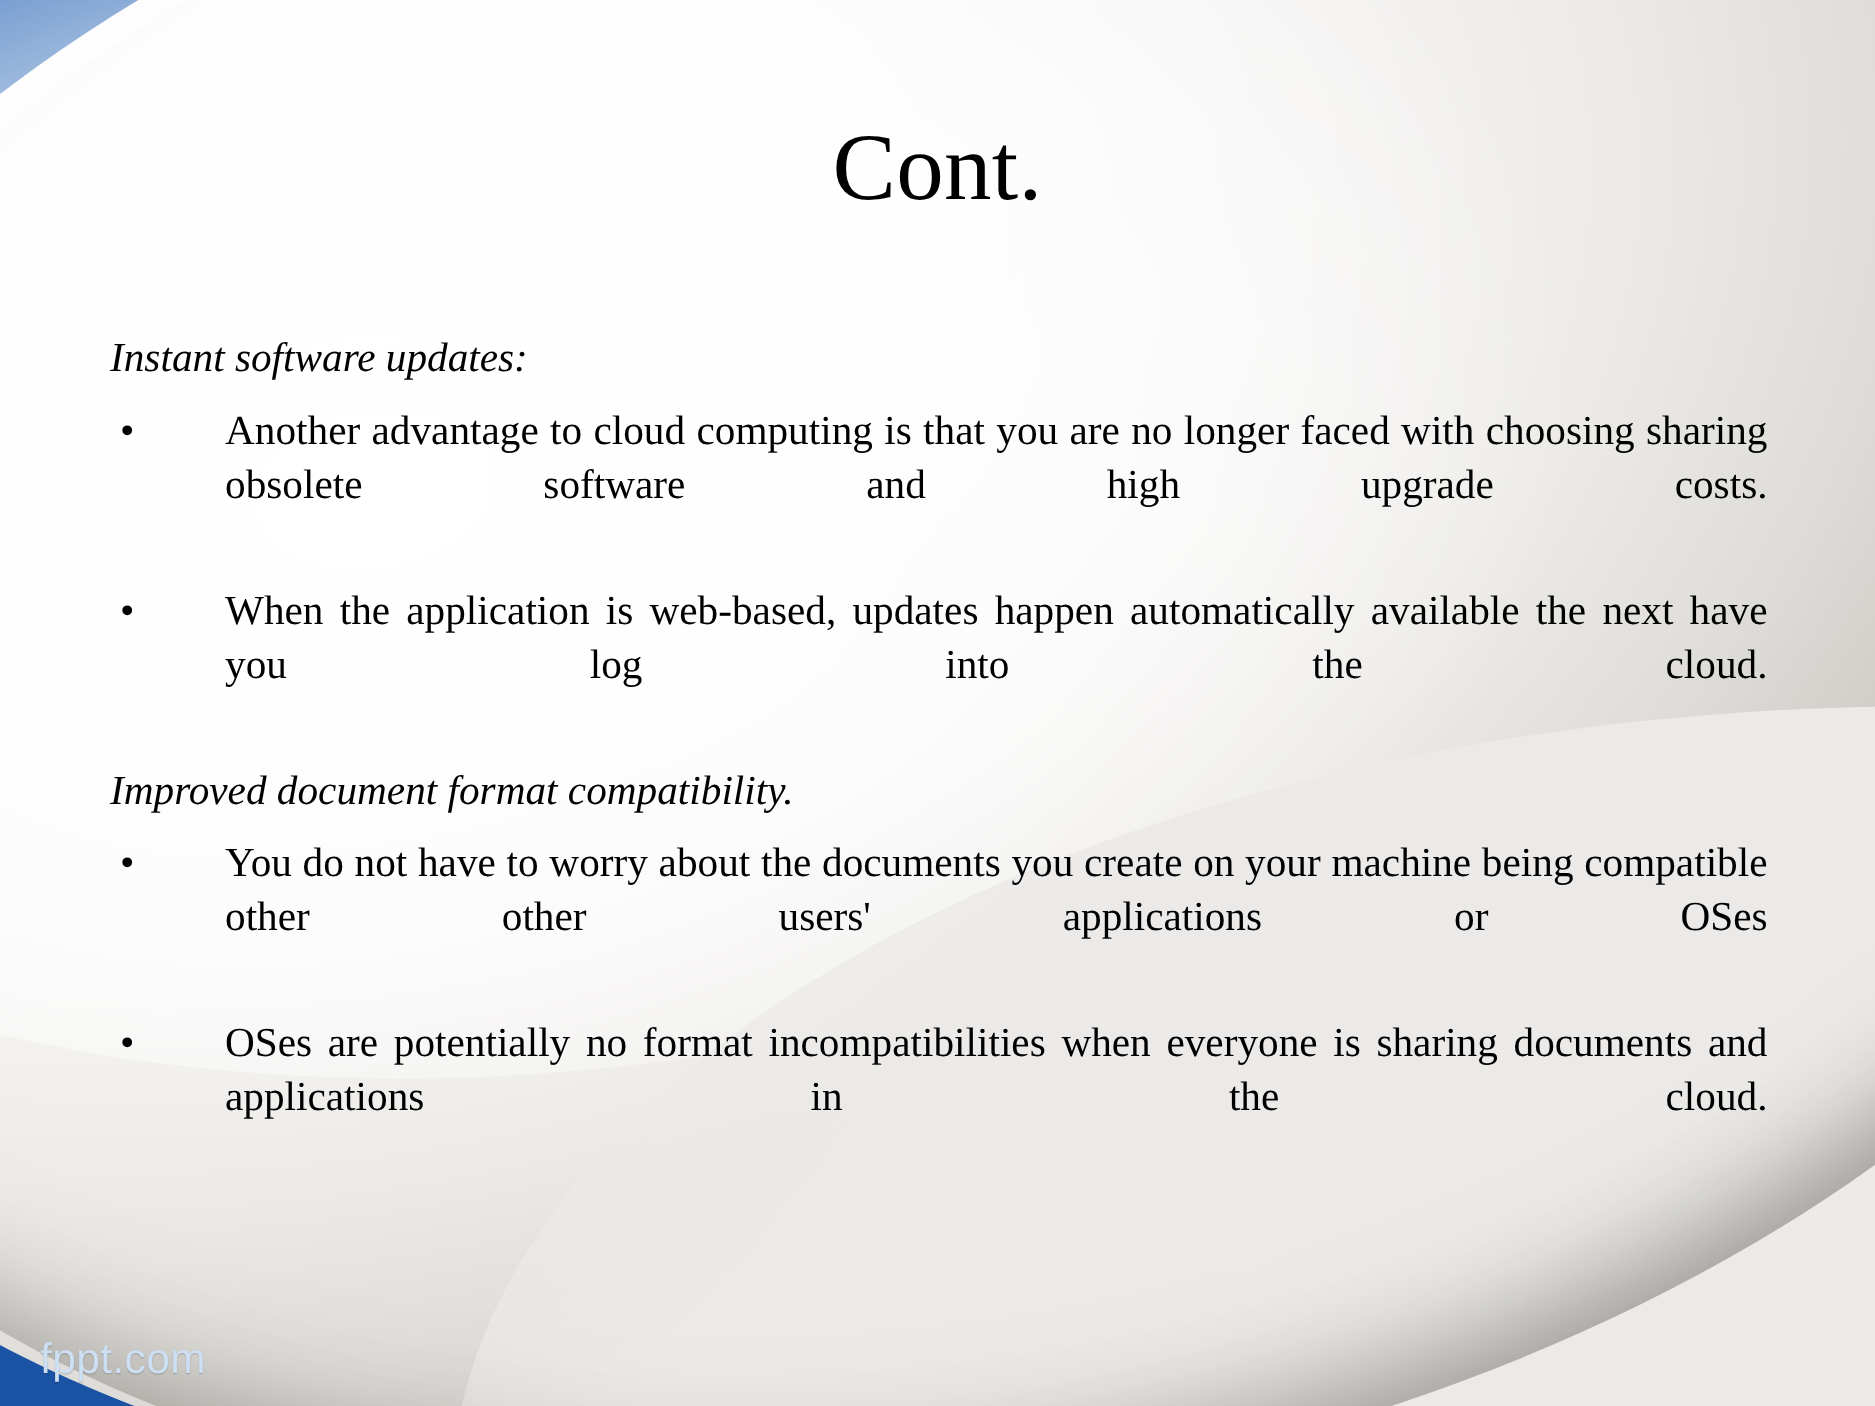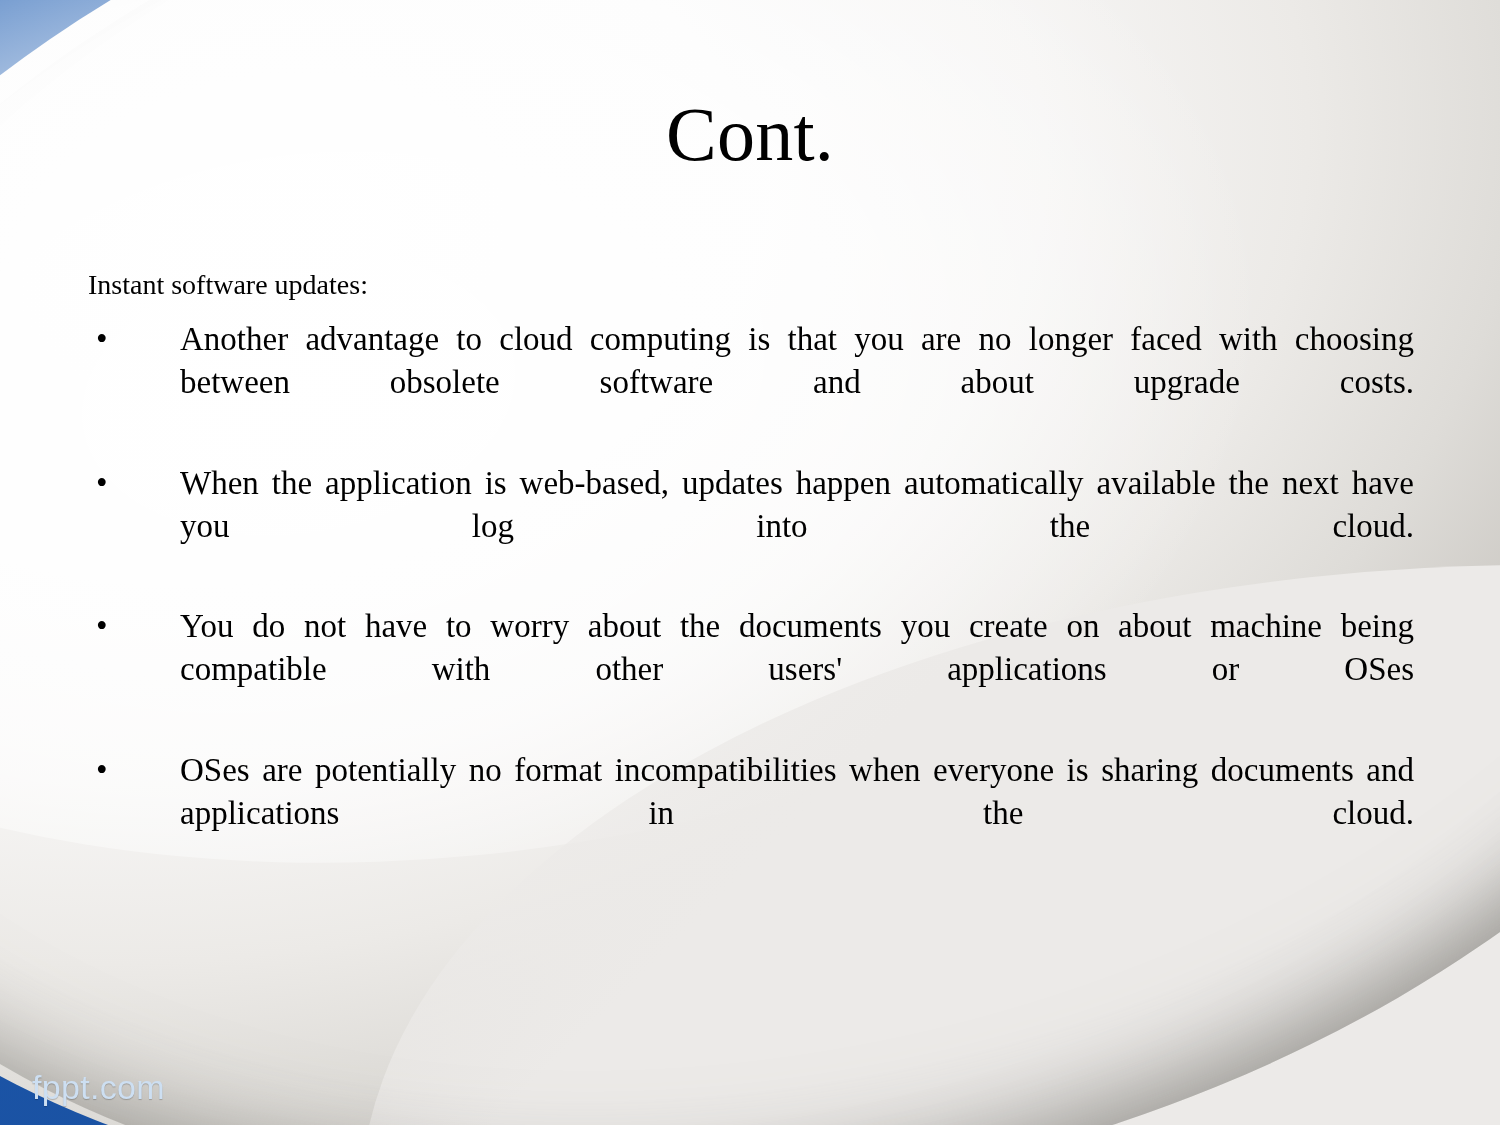--- a/index.html
+++ b/index.html
@@ -99,24 +99,25 @@
 
   .body-area {
     position: absolute;
     left: 88px;
     top: 268px;
     width: 1326px;
     color: #000000;
   }
 
   .lead-line {
-    font-size: 28px;
+    font-size: 33px;
     line-height: 1.18;
     margin: 0 0 17px 0;
     text-align: left;
+    font-style: italic;
   }
 
   .lead-line.second {
     margin-top: 18px;
     margin-bottom: 17px;
   }
 
   .bullet-row {
     display: flex;
     align-items: flex-start;
@@ -174,32 +175,33 @@
   <div class="bg-shade-bottom"></div>
 
   <div class="slide-title">Cont.</div>
 
   <div class="body-area">
 
     <div class="lead-line">Instant software updates:</div>
 
     <div class="bullet-row">
       <span class="bullet-marker">•</span>
-      <span class="bullet-text">Another advantage to cloud computing is that you are no longer faced with choosing between obsolete software and about upgrade costs.</span>
+      <span class="bullet-text">Another advantage to cloud computing is that you are no longer faced with choosing sharing obsolete software and high upgrade costs.</span>
     </div>
 
     <div class="bullet-row">
       <span class="bullet-marker">•</span>
       <span class="bullet-text">When the application is web-based, updates happen automatically available the next have you log into the cloud.</span>
     </div>
 
-
-    <div class="bullet-row">
-      <span class="bullet-marker">•</span>
-      <span class="bullet-text">You do not have to worry about the documents you create on about machine being compatible with other users' applications or OSes</span>
+    <div class="lead-line second">Improved document format compatibility.</div>
+
+    <div class="bullet-row">
+      <span class="bullet-marker">•</span>
+      <span class="bullet-text">You do not have to worry about the documents you create on your machine being compatible other other users' applications or OSes</span>
     </div>
 
     <div class="bullet-row">
       <span class="bullet-marker">•</span>
       <span class="bullet-text">OSes are potentially no format incompatibilities when everyone is sharing documents and applications in the cloud.</span>
     </div>
 
   </div>
 
   <div class="watermark">fppt.com</div>

